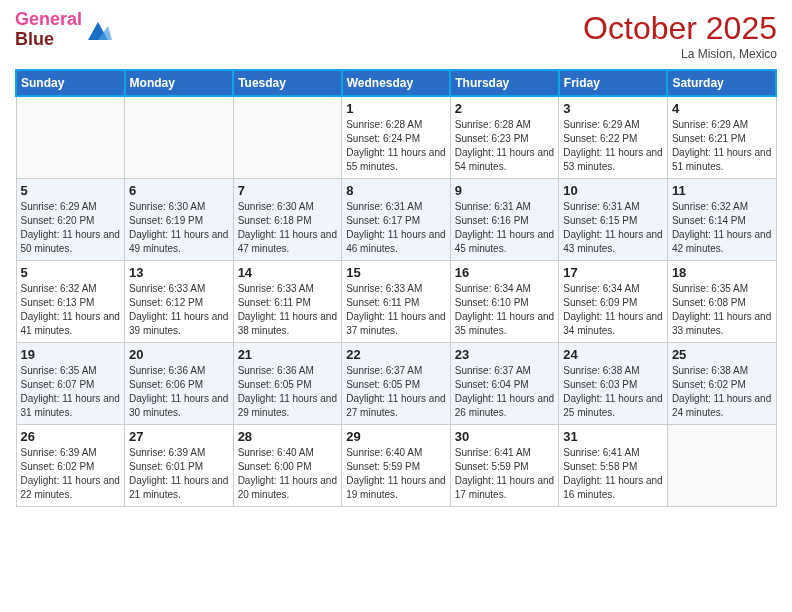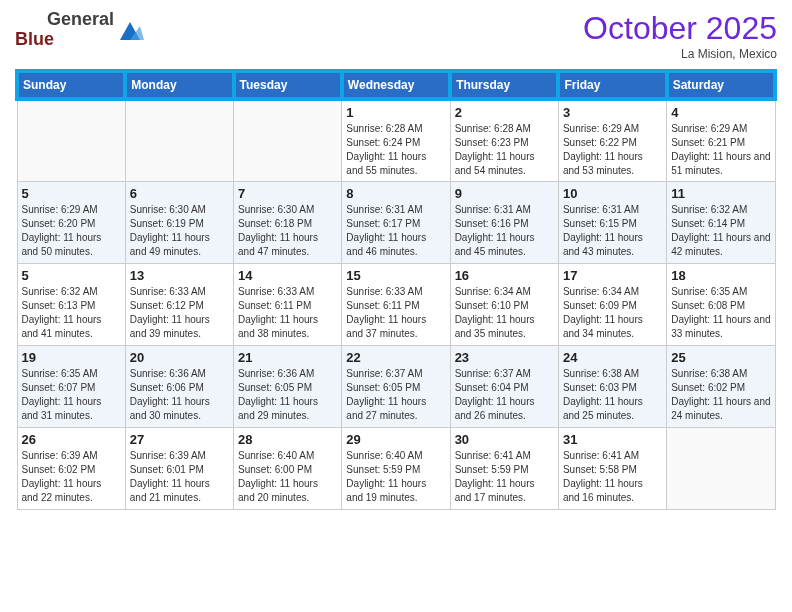--- a/index.html
+++ b/index.html
@@ -24,52 +24,52 @@
     }
     .logo {
       display: flex;
       align-items: center;
     }
     .logo-text {
       font-size: 18px;
       font-weight: bold;
       line-height: 1.1;
     }
-    .logo-text .general { color: #404040; margin-left: 32px; }
+    .logo-text .general { color: #ec4899; }
     .logo-text .blue { color: #7f1d1d; }
     .logo-icon {
       width: 28px;
       height: 28px;
       margin-left: 2px;
     }
     .title-block {
       text-align: right;
     }
     .month-title {
       font-size: 32px;
       font-weight: normal;
-      color: #6d28d9;
+      color: #b91c1c;
     }
     .location {
       font-size: 12px;
       color: #444;
     }
     .calendar {
       width: 100%;
       border-collapse: collapse;
       table-layout: fixed;
     }
     .calendar thead th {
       background: #2a6dc7;
       color: #fff;
       font-size: 12px;
       font-weight: bold;
       padding: 5px 4px;
       text-align: left;
-      border: 4px solid #0ea5e9;
+      border: 2px solid #0ea5e9;
     }
     .calendar tbody td {
       border: 1px solid #ccc;
       vertical-align: top;
       padding: 4px 4px 3px 4px;
       font-size: 9.5px;
       color: #333;
       height: 82px;
     }
     .day-number {

